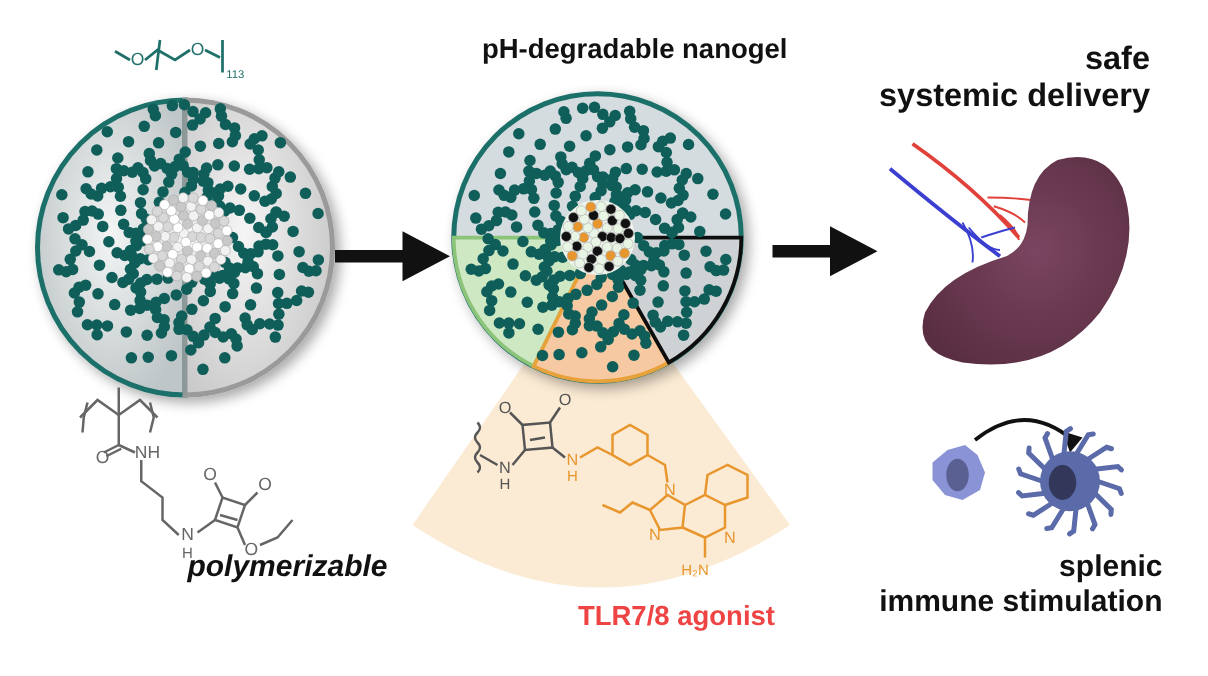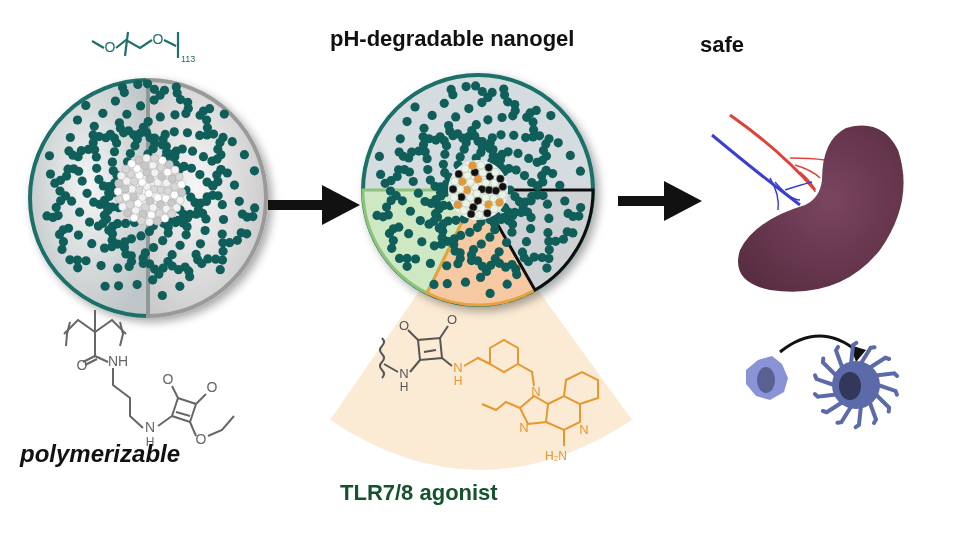--- a/index.html
+++ b/index.html
@@ -1,21 +1,21 @@
 <!DOCTYPE html>
 <html><head>
 <meta charset="utf-8">
 <style>
   html, body { margin: 0; padding: 0; background: #ffffff; }
   body { width: 966px; height: 541px; position: relative; overflow: hidden; font-family: "Liberation Sans", sans-serif; }
-  .label { position: absolute; font-weight: bold; color: #111; text-align: left; line-height: 1.15; }
+  .label { position: absolute; font-weight: bold; color: #111; text-align: right; line-height: 1.15; }
   .lbl-top-mid { left: 330px; top: 26px; width: 300px; font-size: 22px; }
-  .lbl-top-right { left: 700px; top: 32px; width: 220px; font-size: 22px; }
+  .lbl-top-right { left: 700px; top: 32px; width: 220px; font-size: 26px; }
   .lbl-bot-left { left: 20px; top: 440px; width: 290px; font-size: 24px; font-style: italic; }
-  .lbl-bot-mid { left: 340px; top: 480px; width: 280px; font-size: 22px; color: #14532d; }
+  .lbl-bot-mid { left: 340px; top: 480px; width: 280px; font-size: 22px; color: #ef4444; }
   .lbl-bot-right { left: 700px; top: 440px; width: 230px; font-size: 24px; }
   svg.scene { position: absolute; left: 0; top: 0; }
   .chem text { font-family: "Liberation Sans", sans-serif; }
 </style>
 </head>
 <body>
 
 <svg class="scene" width="966" height="541" viewBox="0 0 966 541">
   <defs>
     <radialGradient id="g-disc" cx="50%" cy="45%" r="60%">
@@ -794,19 +794,22 @@
       <path d="M875.8213150938532 394.5454422605863 L889.040527320732 407.54603189849513 l-0.3116941911866398 3.9878373501411146" stroke="#5b6aa8" stroke-width="4" fill="none" stroke-linecap="round"></path>
       <path d="M878 385 L895.5508431174417 390.977525298944 l1.4494310179066945 3.728156343868905" stroke="#5b6aa8" stroke-width="4" fill="none" stroke-linecap="round"></path>
     <circle cx="856" cy="385" r="24" fill="#5b6aa8"></circle>
     <ellipse cx="850" cy="386" rx="11" ry="14" fill="#33375a"></ellipse>
   </g>
 </svg>
 
 <div class="label lbl-top-mid">pH-degradable nanogel</div>
 <div class="label lbl-top-right">
   <div>safe</div>
+  <div>systemic delivery</div>
 </div>
 <div class="label lbl-bot-left">
   <div>polymerizable</div>
 </div>
 <div class="label lbl-bot-mid">TLR7/8 agonist</div>
 <div class="label lbl-bot-right">
+  <div>splenic</div>
+  <div>immune stimulation</div>
 </div>
 
 </body></html>

